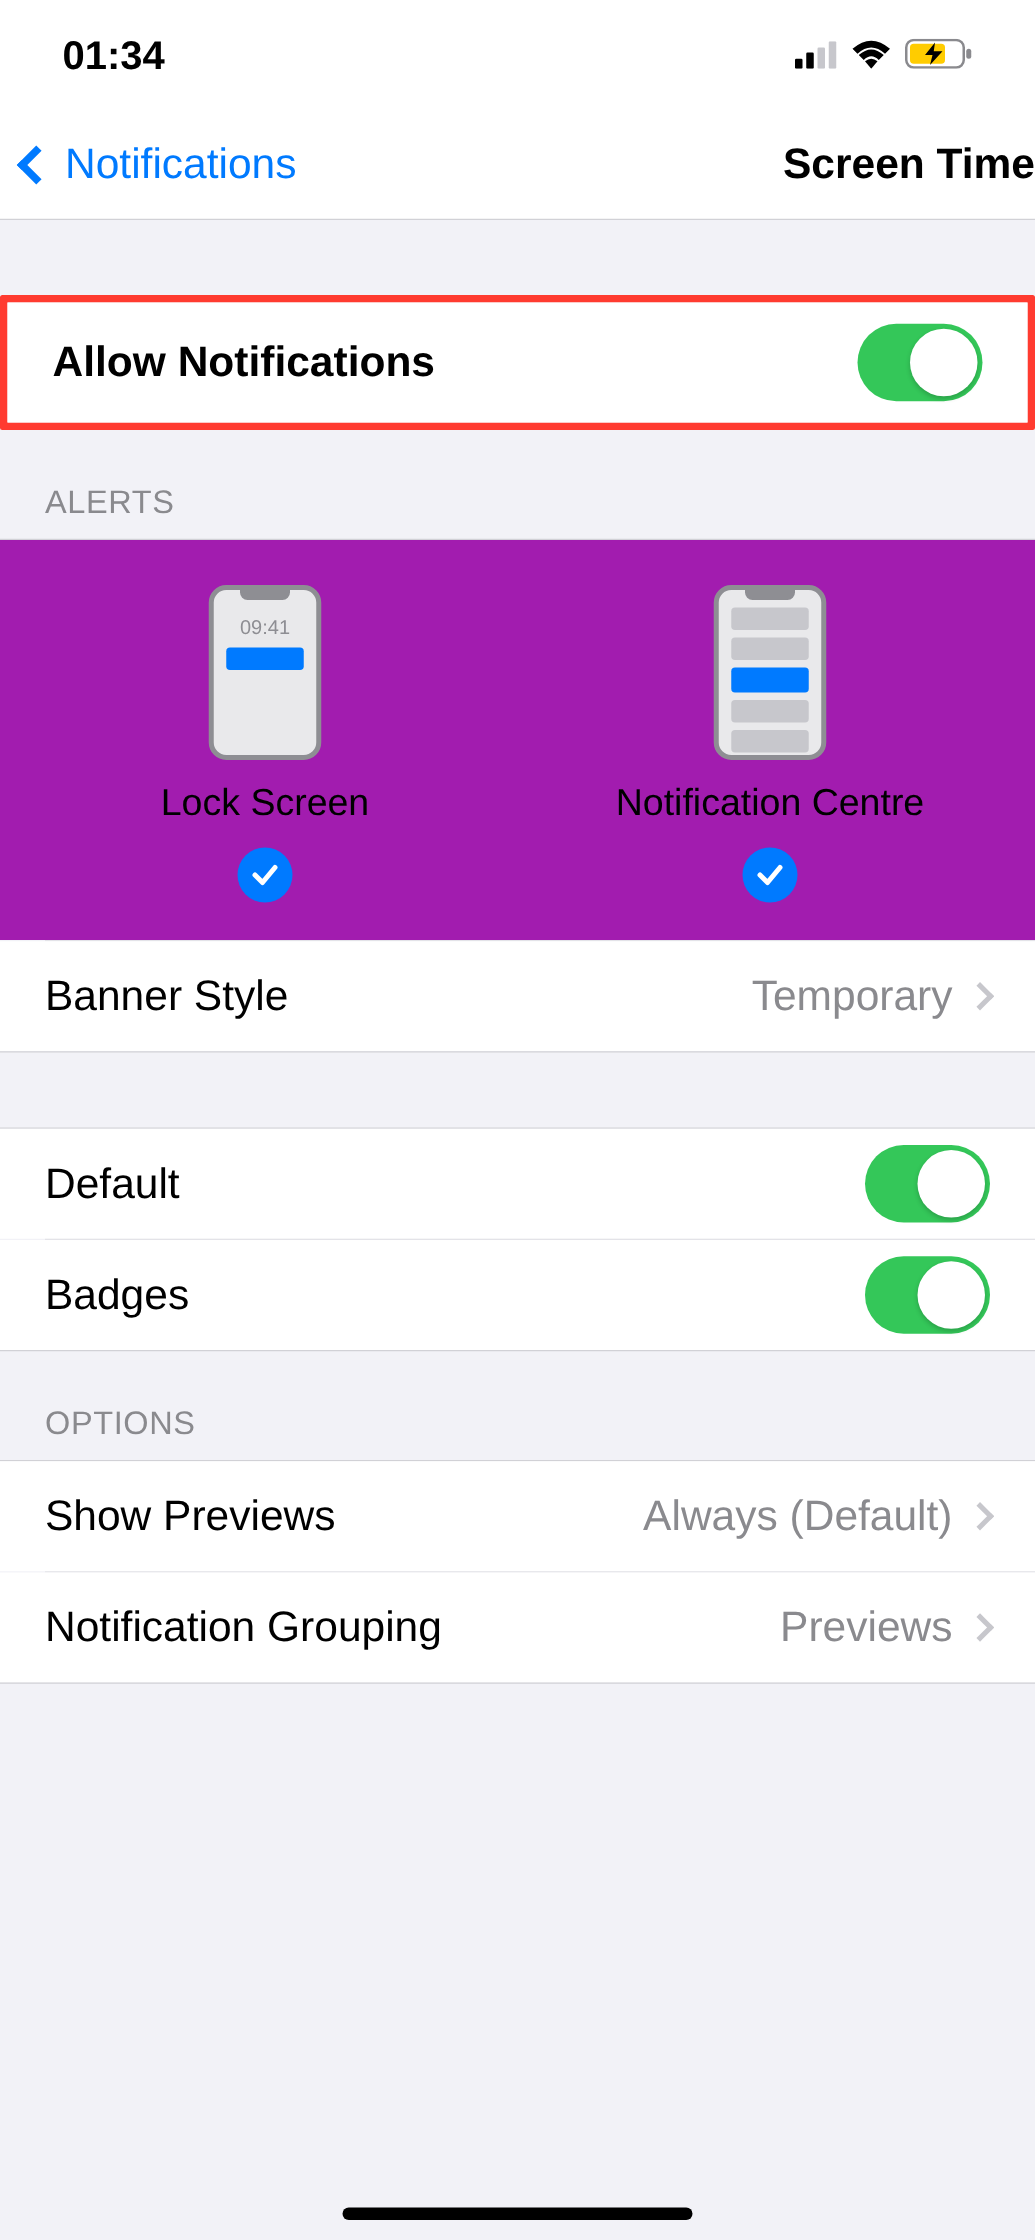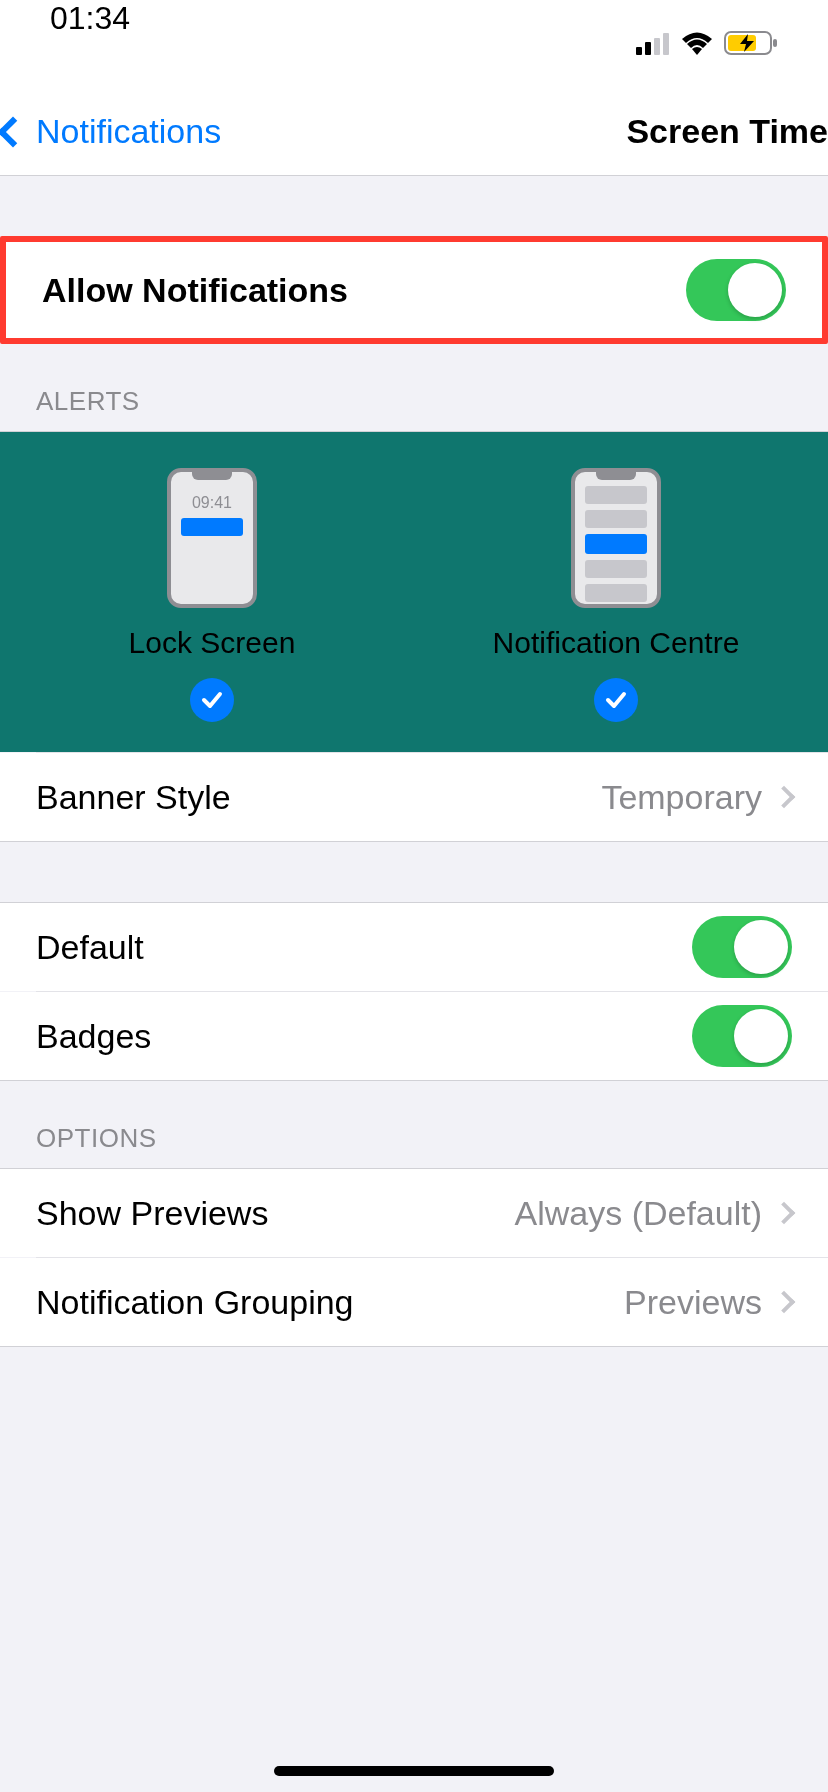--- a/index.html
+++ b/index.html
@@ -8,43 +8,44 @@
     font-family: -apple-system, "Helvetica Neue", Helvetica, Arial, sans-serif;
     background: #f2f2f7;
     color: #000;
     position: relative;
   }
 
   
   .status-bar {
     height: 88px;
     display: flex;
+    align-items: center;
     justify-content: space-between;
     padding: 0 50px 0 50px;
     background: #fff;
     font-size: 32px;
-    font-weight: 400;
+    font-weight: 700;
   }
   .status-right { display: flex; align-items: center; gap: 10px; }
 
   
   .nav-bar {
     height: 88px;
     background: #fff;
     position: relative;
     border-bottom: 1px solid #d1d1d6;
     display: flex;
     align-items: center;
   }
   .back-btn {
     display: flex;
     align-items: center;
     color: #007aff;
     font-size: 34px;
-    padding-left: 2px;
+    padding-left: 18px;
     gap: 8px;
   }
   .nav-title {
     position: absolute;
     left: 0; right: 0;
     text-align: right;
     font-size: 34px;
     font-weight: 600;
     pointer-events: none;
   }
@@ -88,21 +89,21 @@
     background: #fff;
     border-radius: 50%;
     box-shadow: 0 2px 4px rgba(0,0,0,0.2);
   }
 
   
   .alerts-row {
     display: flex;
     justify-content: flex-start;
     padding: 36px 10px 30px 10px;
-    background: #0f766e;
+    background: #a21caf;
   }
   .alert-option {
     display: flex;
     flex-direction: column;
     align-items: center;
     gap: 18px;
     flex: 1;
   }
   .alert-label { font-size: 30px; }
   .check-circle {

